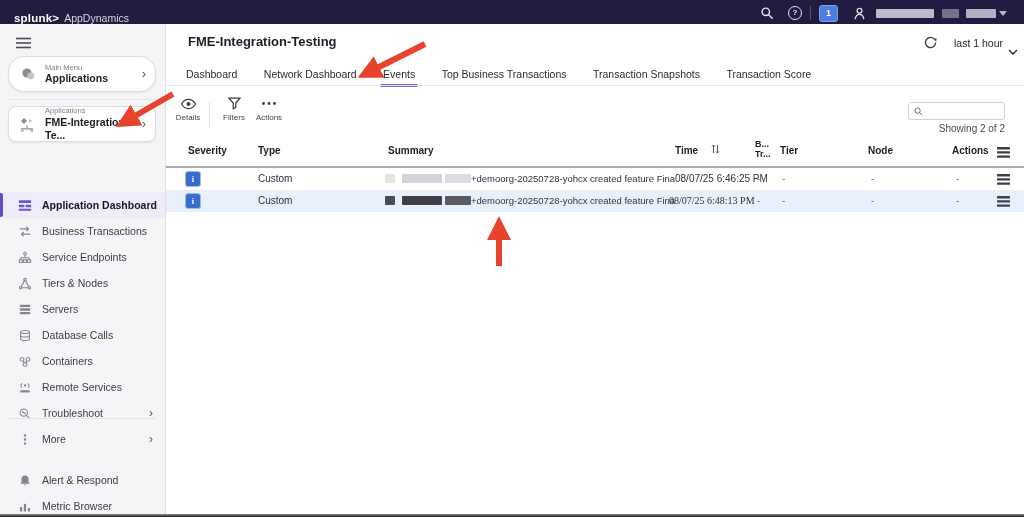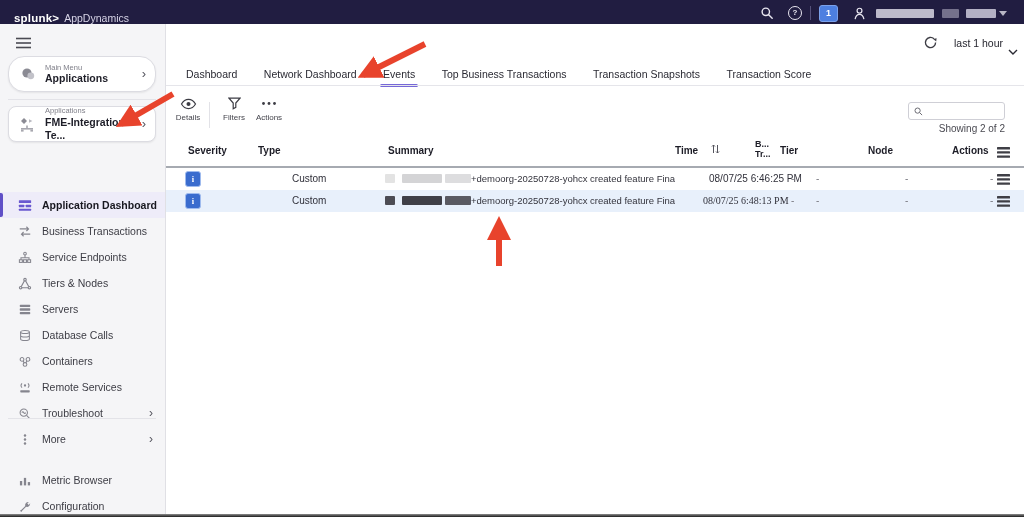--- a/index.html
+++ b/index.html
@@ -70,21 +70,21 @@
   .searchbox input{border:none;outline:none;flex:1;font-size:9px;min-width:0;font-family:"Liberation Sans",sans-serif;background:transparent;}
   .searchbox .mag{margin:0 3px 0 5px;display:inline-flex;}
   .showing{position:absolute;right:19px;top:99px;font-size:10px;color:#4a4a52;}
 
   .thead{position:absolute;left:0;right:0;top:111px;height:31px;border-bottom:2px solid #a6aab1;}
   .th{position:absolute;top:10px;font-size:10px;font-weight:bold;color:#1d1d27;white-space:nowrap;}
   .th2{top:4px;line-height:10px;font-size:9px;}
   .row{position:absolute;left:0;right:0;height:22px;font-size:10px;color:#30303a;}
   #row0{top:144px;background:#fff;border-bottom:1px solid #f0f2f6;}
   #row1{top:166px;background:#e8f0fb;}
-  .cell{position:absolute;top:5px;white-space:nowrap;margin-left:34px;}
+  .cell{position:absolute;top:5px;white-space:nowrap;}
   .sev-badge{position:absolute;left:19px;top:3px;width:14px;height:14px;background:#3a6cce;border:1px solid #9fbbee;
              border-radius:3px;color:#fff;font-size:8.5px;font-weight:bold;text-align:center;line-height:14px;
              font-family:"Liberation Serif",serif;box-sizing:content-box;}
   .sum-wrap{position:absolute;left:219px;top:5px;width:290px;overflow:hidden;white-space:nowrap;display:flex;align-items:center;}
   .rb{display:inline-block;height:9px;border-radius:1px;flex:none;}
   .rb-a1{width:10px;background:#e3e3e3;margin-right:7px;}
   .rb-a2{width:40px;background:#d4d4d6;margin-right:3px;}
   .rb-a3{width:26px;background:#dddddf;}
   .rb-b1{width:10px;background:#4c4c54;margin-right:7px;}
   .rb-b2{width:40px;background:#3f3f47;margin-right:3px;}
@@ -287,39 +287,49 @@
       <span class="si-chev">›</span>
     </div>
   </div>
 
   <div class="side-divider" id="sdiv2"></div>
 
   <div class="side-list" id="list-foot">
     <div class="side-item">
       <span class="si-icon">
         <svg width="14" height="13" viewBox="0 0 16 14" fill="currentColor">
+            <path d="M8 1.4a4 4 0 0 1 4 4v3.2l1.4 2H2.6L4 8.6V5.4a4 4 0 0 1 4-4z"></path>
+            <path d="M6.6 11.6a1.5 1.5 0 0 0 2.8 0z"></path>
+          </svg>
+      </span>
+      <span class="si-label">Alert &amp; Respond</span>
+    </div>
+    <div class="side-item">
+      <span class="si-icon">
+        <svg width="14" height="13" viewBox="0 0 16 14" fill="currentColor">
             <rect x="2.2" y="7.6" width="2.6" height="5"></rect>
             <rect x="6.7" y="4" width="2.6" height="8.6"></rect>
             <rect x="11.2" y="8.8" width="2.6" height="3.8"></rect>
           </svg>
       </span>
       <span class="si-label">Metric Browser</span>
     </div>
     <div class="side-item">
       <span class="si-icon">
         <svg width="14" height="13" viewBox="0 0 16 14" fill="currentColor">
             <path d="M13.8 3.2a3.6 3.6 0 0 1-4.5 4.1L5 11.6l-1.2 1.8-1.6-1.6L4 10.6l4.3-4.3A3.6 3.6 0 0 1 12.4 1.8L10.6 3.6l1.8 1.8 1.4-2.2z"></path>
           </svg>
       </span>
       <span class="si-label">Configuration</span>
     </div>
   </div>
 </div>
 
 <div id="main">
+  <div class="page-title">FME-Integration-Testing</div>
 
   <span class="refresh">
     <svg width="15" height="15" viewBox="0 0 15 15">
         <path d="M12.6 7.5a5.1 5.1 0 1 1-1.6-3.7" fill="none" stroke="#3c3c44" stroke-width="1.4"></path>
         <polygon points="10.2,3.9 13.6,3.2 13.2,6.4" fill="#3c3c44"></polygon>
       </svg>
   </span>
   <span class="time-range">last 1 hour</span>
   <span class="time-caret">
     <svg width="10" height="6" viewBox="0 0 10 6">

